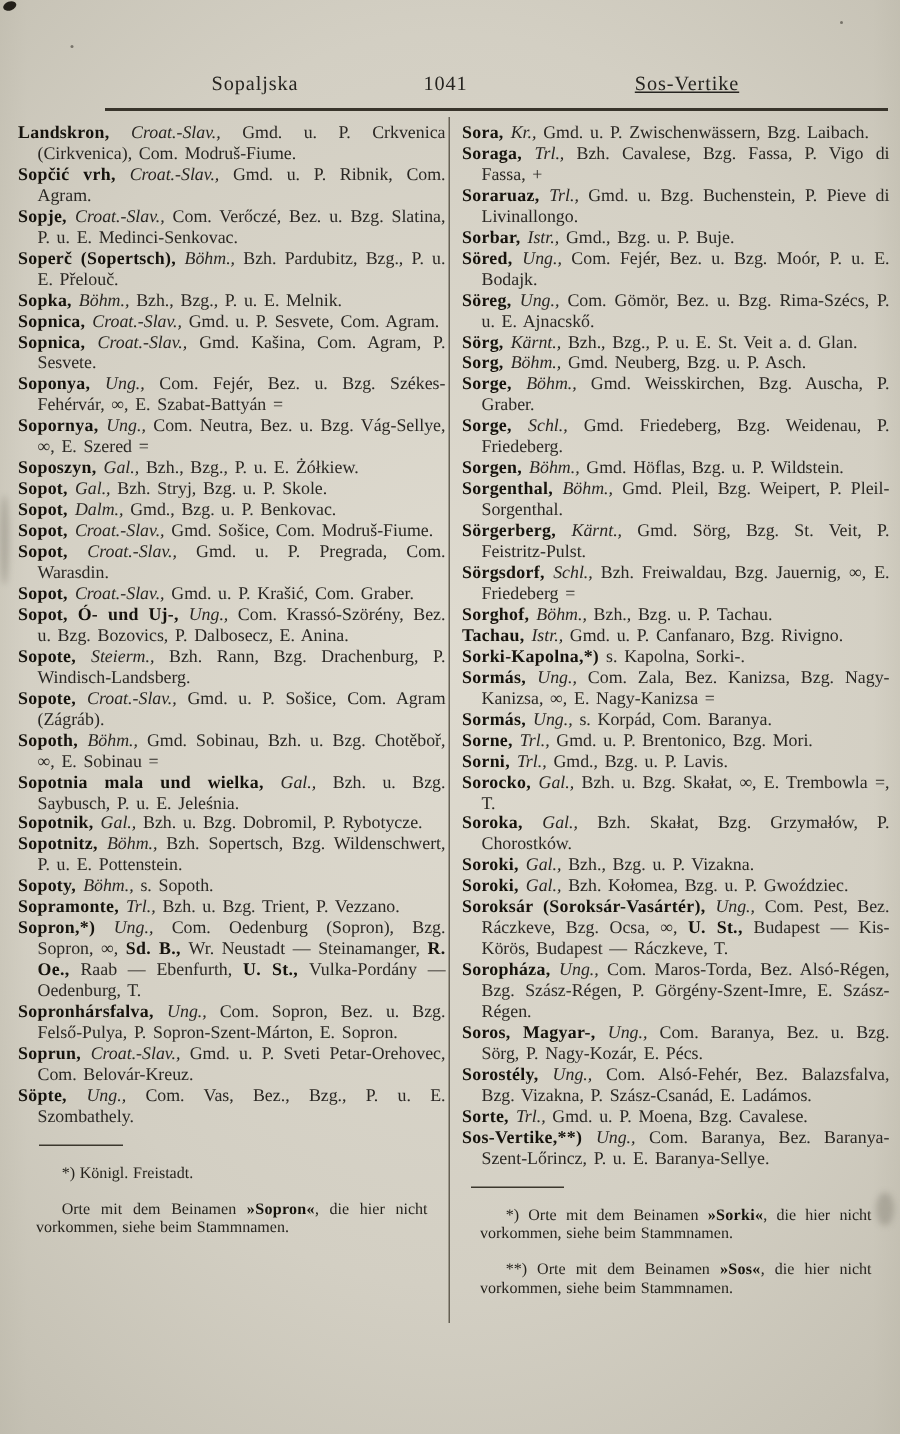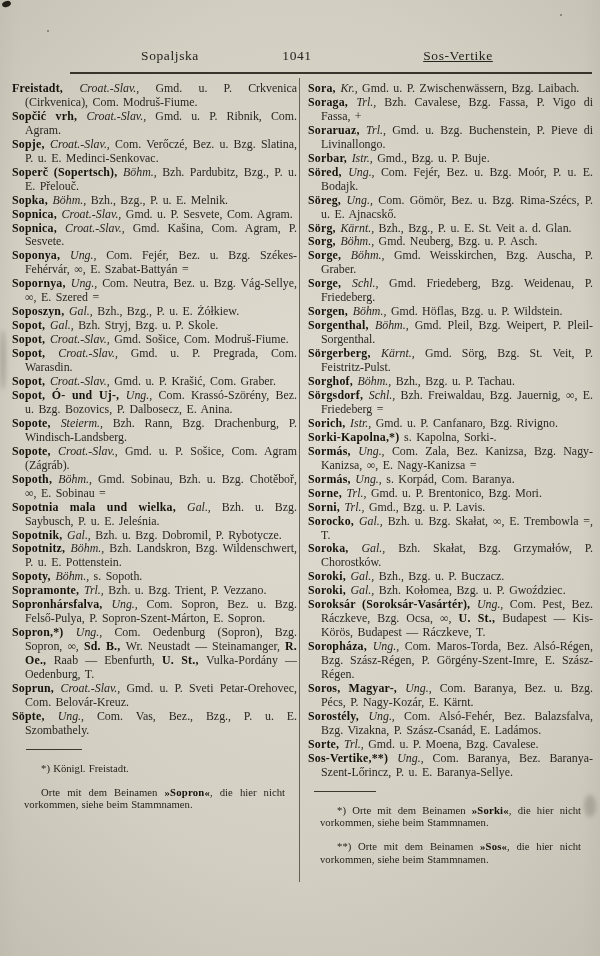--- a/index.html
+++ b/index.html
@@ -45,45 +45,46 @@
 <div class="smudge" style="left:0px;top:330px;width:6px;height:60px;"></div>
 
 <span class="running-head" style="left:170px;text-align:center;">Sopaljska</span>
 <span class="running-head" style="left:297px;">1041</span>
 <span class="running-head" style="left:458px;text-decoration:underline;">Sos-Vertike</span>
 <div class="head-rule"></div>
 <div class="col-divider"></div>
 
 <div class="col" id="left-col">
   <div class="entries" id="left-col-entries">
-      <p><span class="b">Freistadt, </span><span class="i">Croat.-Slav., </span><span class="n">Gmd. u. P. Crkvenica (Cirkvenica), Com. Modruš-Fiume.</span></p>
+      <p><span class="b">Landskron, </span><span class="i">Croat.-Slav., </span><span class="n">Gmd. u. P. Crkvenica (Cirkvenica), Com. Modruš-Fiume.</span></p>
       <p><span class="b">Sopčić vrh, </span><span class="i">Croat.-Slav., </span><span class="n">Gmd. u. P. Ribnik, Com. Agram.</span></p>
       <p><span class="b">Sopje, </span><span class="i">Croat.-Slav., </span><span class="n">Com. Verőczé, Bez. u. Bzg. Slatina, P. u. E. Medinci-Senkovac.</span></p>
       <p><span class="b">Soperč (Sopertsch), </span><span class="i">Böhm., </span><span class="n">Bzh. Pardubitz, Bzg., P. u. E. Přelouč.</span></p>
       <p><span class="b">Sopka, </span><span class="i">Böhm., </span><span class="n">Bzh., Bzg., P. u. E. Melnik.</span></p>
       <p><span class="b">Sopnica, </span><span class="i">Croat.-Slav., </span><span class="n">Gmd. u. P. Sesvete, Com. Agram.</span></p>
       <p><span class="b">Sopnica, </span><span class="i">Croat.-Slav., </span><span class="n">Gmd. Kašina, Com. Agram, P. Sesvete.</span></p>
       <p><span class="b">Soponya, </span><span class="i">Ung., </span><span class="n">Com. Fejér, Bez. u. Bzg. Székes-Fehérvár, ∞, E. Szabat-Battyán =</span></p>
       <p><span class="b">Sopornya, </span><span class="i">Ung., </span><span class="n">Com. Neutra, Bez. u. Bzg. Vág-Sellye, ∞, E. Szered =</span></p>
       <p><span class="b">Soposzyn, </span><span class="i">Gal., </span><span class="n">Bzh., Bzg., P. u. E. Żółkiew.</span></p>
       <p><span class="b">Sopot, </span><span class="i">Gal., </span><span class="n">Bzh. Stryj, Bzg. u. P. Skole.</span></p>
+      <p><span class="b">Sopot, </span><span class="i">Dalm., </span><span class="n">Gmd., Bzg. u. P. Benkovac.</span></p>
       <p><span class="b">Sopot, </span><span class="i">Croat.-Slav., </span><span class="n">Gmd. Sošice, Com. Modruš-Fiume.</span></p>
       <p><span class="b">Sopot, </span><span class="i">Croat.-Slav., </span><span class="n">Gmd. u. P. Pregrada, Com. Warasdin.</span></p>
       <p><span class="b">Sopot, </span><span class="i">Croat.-Slav., </span><span class="n">Gmd. u. P. Krašić, Com. Graber.</span></p>
       <p><span class="b">Sopot, Ó- und Uj-, </span><span class="i">Ung., </span><span class="n">Com. Krassó-Szörény, Bez. u. Bzg. Bozovics, P. Dalbosecz, E. Anina.</span></p>
       <p><span class="b">Sopote, </span><span class="i">Steierm., </span><span class="n">Bzh. Rann, Bzg. Drachenburg, P. Windisch-Landsberg.</span></p>
       <p><span class="b">Sopote, </span><span class="i">Croat.-Slav., </span><span class="n">Gmd. u. P. Sošice, Com. Agram (Zágráb).</span></p>
       <p><span class="b">Sopoth, </span><span class="i">Böhm., </span><span class="n">Gmd. Sobinau, Bzh. u. Bzg. Chotěboř, ∞, E. Sobinau =</span></p>
       <p><span class="b">Sopotnia mala und wielka, </span><span class="i">Gal., </span><span class="n">Bzh. u. Bzg. Saybusch, P. u. E. Jeleśnia.</span></p>
       <p><span class="b">Sopotnik, </span><span class="i">Gal., </span><span class="n">Bzh. u. Bzg. Dobromil, P. Rybotycze.</span></p>
-      <p><span class="b">Sopotnitz, </span><span class="i">Böhm., </span><span class="n">Bzh. Landskron, Bzg. Wildenschwert, P. u. E. Pottenstein.</span></p>
+      <p><span class="b">Sopotnitz, </span><span class="i">Böhm., </span><span class="n">Bzh. Sopertsch, Bzg. Wildenschwert, P. u. E. Pottenstein.</span></p>
       <p><span class="b">Sopoty, </span><span class="i">Böhm., </span><span class="n">s. Sopoth.</span></p>
       <p><span class="b">Sopramonte, </span><span class="i">Trl., </span><span class="n">Bzh. u. Bzg. Trient, P. Vezzano.</span></p>
+      <p><span class="b">Sopron,*) </span><span class="i">Ung., </span><span class="n">Com. Oedenburg (Sopron), Bzg. Sopron, ∞, </span><span class="b">Sd. B., </span><span class="n">Wr. Neustadt — Steinamanger, </span><span class="b">R. Oe., </span><span class="n">Raab — Ebenfurth, </span><span class="b">U. St., </span><span class="n">Vulka-Pordány — Oedenburg, T.</span></p>
       <p><span class="b">Sopronhársfalva, </span><span class="i">Ung., </span><span class="n">Com. Sopron, Bez. u. Bzg. Felső-Pulya, P. Sopron-Szent-Márton, E. Sopron.</span></p>
-      <p><span class="b">Sopron,*) </span><span class="i">Ung., </span><span class="n">Com. Oedenburg (Sopron), Bzg. Sopron, ∞, </span><span class="b">Sd. B., </span><span class="n">Wr. Neustadt — Steinamanger, </span><span class="b">R. Oe., </span><span class="n">Raab — Ebenfurth, </span><span class="b">U. St., </span><span class="n">Vulka-Pordány — Oedenburg, T.</span></p>
       <p><span class="b">Soprun, </span><span class="i">Croat.-Slav., </span><span class="n">Gmd. u. P. Sveti Petar-Orehovec, Com. Belovár-Kreuz.</span></p>
       <p><span class="b">Söpte, </span><span class="i">Ung., </span><span class="n">Com. Vas, Bez., Bzg., P. u. E. Szombathely.</span></p>
     </div>
   <hr class="foot-rule">
   <div class="footnotes" id="left-col-footnotes">
       <p><span class="n">*) Königl. Freistadt.</span></p>
       <p><span class="n">Orte mit dem Beinamen </span><span class="b">»Sopron«</span><span class="n">, die hier nicht vorkommen, siehe beim Stammnamen.</span></p>
     </div>
 </div>
 
@@ -95,35 +96,35 @@
       <p><span class="b">Sorbar, </span><span class="i">Istr., </span><span class="n">Gmd., Bzg. u. P. Buje.</span></p>
       <p><span class="b">Söred, </span><span class="i">Ung., </span><span class="n">Com. Fejér, Bez. u. Bzg. Moór, P. u. E. Bodajk.</span></p>
       <p><span class="b">Söreg, </span><span class="i">Ung., </span><span class="n">Com. Gömör, Bez. u. Bzg. Rima-Szécs, P. u. E. Ajnacskő.</span></p>
       <p><span class="b">Sörg, </span><span class="i">Kärnt., </span><span class="n">Bzh., Bzg., P. u. E. St. Veit a. d. Glan.</span></p>
       <p><span class="b">Sorg, </span><span class="i">Böhm., </span><span class="n">Gmd. Neuberg, Bzg. u. P. Asch.</span></p>
       <p><span class="b">Sorge, </span><span class="i">Böhm., </span><span class="n">Gmd. Weisskirchen, Bzg. Auscha, P. Graber.</span></p>
       <p><span class="b">Sorge, </span><span class="i">Schl., </span><span class="n">Gmd. Friedeberg, Bzg. Weidenau, P. Friedeberg.</span></p>
       <p><span class="b">Sorgen, </span><span class="i">Böhm., </span><span class="n">Gmd. Höflas, Bzg. u. P. Wildstein.</span></p>
       <p><span class="b">Sorgenthal, </span><span class="i">Böhm., </span><span class="n">Gmd. Pleil, Bzg. Weipert, P. Pleil-Sorgenthal.</span></p>
       <p><span class="b">Sörgerberg, </span><span class="i">Kärnt., </span><span class="n">Gmd. Sörg, Bzg. St. Veit, P. Feistritz-Pulst.</span></p>
+      <p><span class="b">Sörgsdorf, </span><span class="i">Schl., </span><span class="n">Bzh. Freiwaldau, Bzg. Jauernig, ∞, E. Friedeberg =</span></p>
       <p><span class="b">Sorghof, </span><span class="i">Böhm., </span><span class="n">Bzh., Bzg. u. P. Tachau.</span></p>
-      <p><span class="b">Sörgsdorf, </span><span class="i">Schl., </span><span class="n">Bzh. Freiwaldau, Bzg. Jauernig, ∞, E. Friedeberg =</span></p>
-      <p><span class="b">Sorich, </span><span class="i">Istr., </span><span class="n">Gmd. u. P. Canfanaro, Bzg. Rivigno.</span></p>
+      <p><span class="b">Tachau, </span><span class="i">Istr., </span><span class="n">Gmd. u. P. Canfanaro, Bzg. Rivigno.</span></p>
       <p><span class="b">Sorki-Kapolna,*) </span><span class="n">s. Kapolna, Sorki-.</span></p>
       <p><span class="b">Sormás, </span><span class="i">Ung., </span><span class="n">Com. Zala, Bez. Kanizsa, Bzg. Nagy-Kanizsa, ∞, E. Nagy-Kanizsa =</span></p>
       <p><span class="b">Sormás, </span><span class="i">Ung., </span><span class="n">s. Korpád, Com. Baranya.</span></p>
       <p><span class="b">Sorne, </span><span class="i">Trl., </span><span class="n">Gmd. u. P. Brentonico, Bzg. Mori.</span></p>
       <p><span class="b">Sorni, </span><span class="i">Trl., </span><span class="n">Gmd., Bzg. u. P. Lavis.</span></p>
       <p><span class="b">Sorocko, </span><span class="i">Gal., </span><span class="n">Bzh. u. Bzg. Skałat, ∞, E. Trembowla =, T.</span></p>
       <p><span class="b">Soroka, </span><span class="i">Gal., </span><span class="n">Bzh. Skałat, Bzg. Grzymałów, P. Chorostków.</span></p>
-      <p><span class="b">Soroki, </span><span class="i">Gal., </span><span class="n">Bzh., Bzg. u. P. Buczacz.</span></p>
+      <p><span class="b">Soroki, </span><span class="i">Gal., </span><span class="n">Bzh., Bzg. u. P. Vizakna.</span></p>
       <p><span class="b">Soroki, </span><span class="i">Gal., </span><span class="n">Bzh. Kołomea, Bzg. u. P. Gwoździec.</span></p>
       <p><span class="b">Soroksár (Soroksár-Vasártér), </span><span class="i">Ung., </span><span class="n">Com. Pest, Bez. Ráczkeve, Bzg. Ocsa, ∞, </span><span class="b">U. St., </span><span class="n">Budapest — Kis-Körös, Budapest — Ráczkeve, T.</span></p>
       <p><span class="b">Soropháza, </span><span class="i">Ung., </span><span class="n">Com. Maros-Torda, Bez. Alsó-Régen, Bzg. Szász-Régen, P. Görgény-Szent-Imre, E. Szász-Régen.</span></p>
-      <p><span class="b">Soros, Magyar-, </span><span class="i">Ung., </span><span class="n">Com. Baranya, Bez. u. Bzg. Pécs, P. Nagy-Kozár, E. Kärnt.</span></p>
+      <p><span class="b">Soros, Magyar-, </span><span class="i">Ung., </span><span class="n">Com. Baranya, Bez. u. Bzg. Sörg, P. Nagy-Kozár, E. Pécs.</span></p>
       <p><span class="b">Sorostély, </span><span class="i">Ung., </span><span class="n">Com. Alsó-Fehér, Bez. Balazsfalva, Bzg. Vizakna, P. Szász-Csanád, E. Ladámos.</span></p>
       <p><span class="b">Sorte, </span><span class="i">Trl., </span><span class="n">Gmd. u. P. Moena, Bzg. Cavalese.</span></p>
       <p><span class="b">Sos-Vertike,**) </span><span class="i">Ung., </span><span class="n">Com. Baranya, Bez. Baranya-Szent-Lőrincz, P. u. E. Baranya-Sellye.</span></p>
     </div>
   <hr class="foot-rule">
   <div class="footnotes" id="right-col-footnotes">
       <p><span class="n">*) Orte mit dem Beinamen </span><span class="b">»Sorki«</span><span class="n">, die hier nicht vorkommen, siehe beim Stammnamen.</span></p>
       <p><span class="n">**) Orte mit dem Beinamen </span><span class="b">»Sos«</span><span class="n">, die hier nicht vorkommen, siehe beim Stammnamen.</span></p>
     </div>
 </div>

